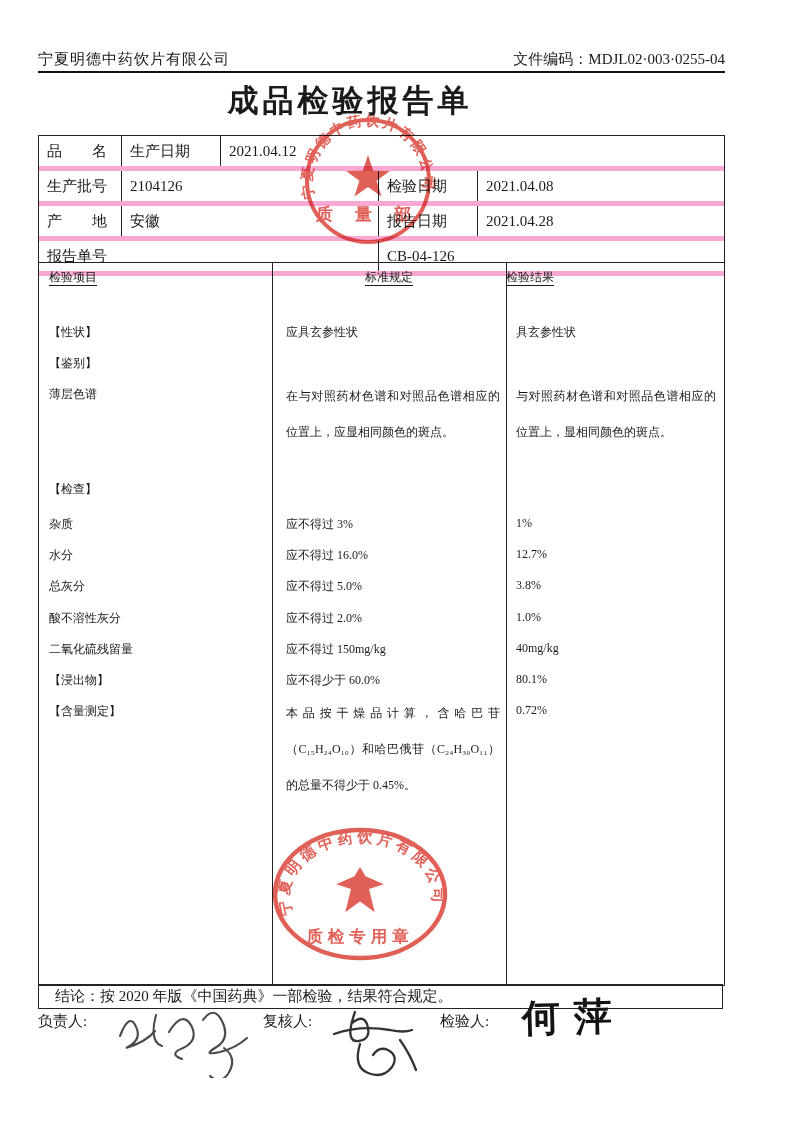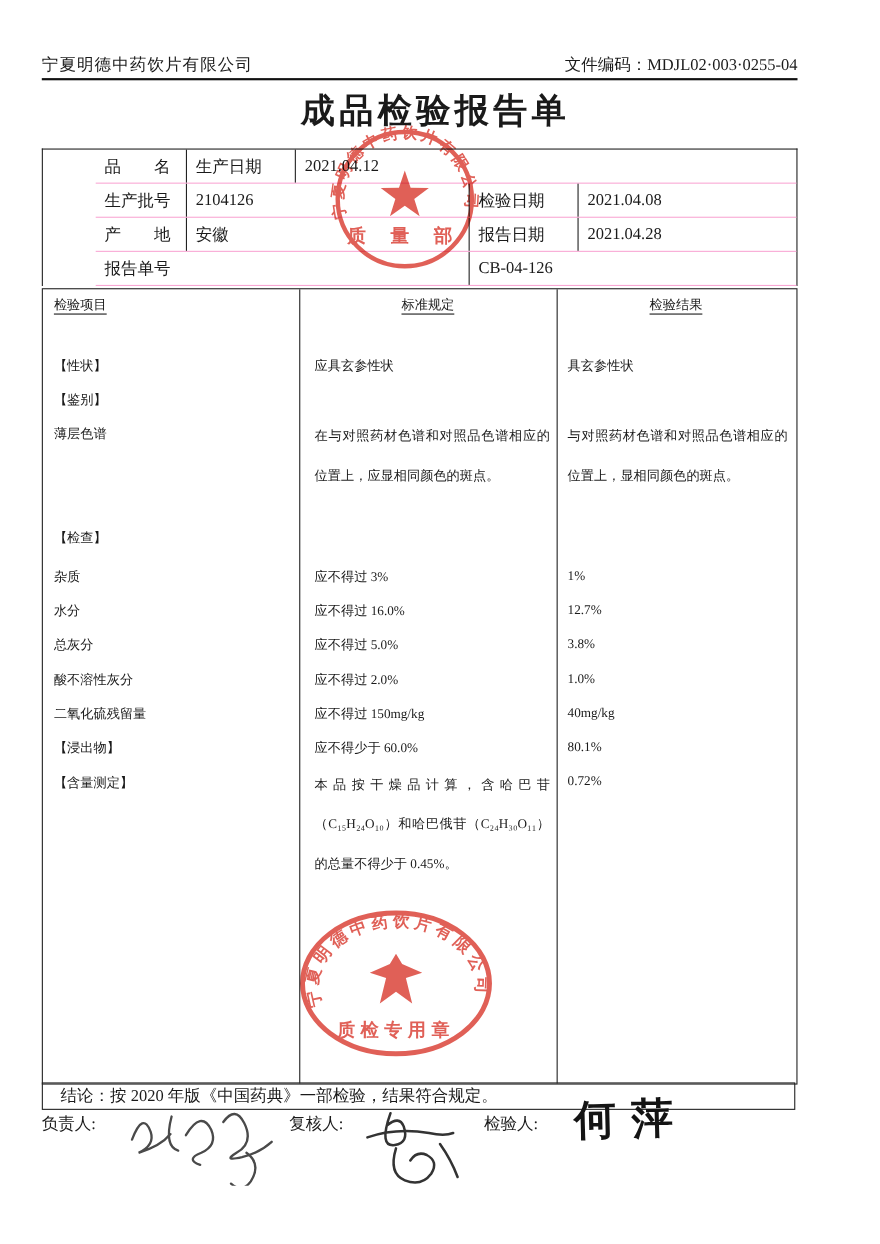--- a/index.html
+++ b/index.html
@@ -3,44 +3,44 @@
 <meta charset="utf-8">
 <style>
   html,body{margin:0;padding:0;background:#888;}
   .page{position:relative;width:800px;height:1131px;background:#ffffff;margin:0 auto;
         font-family:"Liberation Serif","DejaVu Serif",serif;color:#1a1a1a;overflow:hidden;}
   
   .hdr-company{position:absolute;left:38px;top:50px;font-size:15px;letter-spacing:1px;}
   .hdr-code{position:absolute;right:75px;top:50px;font-size:15px;}
   .hdr-rule{position:absolute;left:38px;top:71px;width:687px;border-top:2px solid #111;}
   .doc-title{position:absolute;left:0;top:80px;width:700px;text-align:center;
-             font-size:31px;font-weight:bold;letter-spacing:4px;padding-left:46px;}
+             font-size:31px;font-weight:bold;letter-spacing:4px;}
   
   .info-table{position:absolute;left:38px;top:135px;width:685px;border:1px solid #222;border-bottom:none;}
-  .irow{display:flex;height:30px;border-bottom:1px solid #f9a8d4;font-size:15px;margin-left:48px;}
+  .irow{display:flex;height:30px;border-bottom:5px solid #f9a8d4;font-size:15px;}
   .irow .cell{display:flex;align-items:center;padding-left:8px;box-sizing:border-box;overflow:hidden;}
   .c1{width:83px;border-right:1px solid #222;}
   .c2{width:257px;border-right:1px solid #222;}
   .c3{width:99px;border-right:1px solid #222;}
   .c4{flex:1;padding-left:12px;}
   .c-long{width:340px;border-right:1px solid #222;}
   .c-rest{flex:1;padding-left:12px;}
   
   .insp{position:absolute;left:38px;top:262px;width:685px;height:722px;border:1px solid #222;font-size:12px;}
   .vd{position:absolute;top:0;bottom:0;border-left:1px solid #222;}
   .vd1{left:233px}.vd2{left:467px}
   .ln{position:absolute;white-space:nowrap;}
   .col1{left:10px;}
   .col2{left:247px;}
   .col3{left:477px;}
   .para{white-space:normal;text-align:justify;line-height:36px;margin-top:-8px;}
   .p2{width:214px;} .p3{width:200px;}
   .hd{text-decoration:underline;text-underline-offset:4px;}
   .hd2{left:233px;width:234px;text-align:center;}
-  .hd3{left:467px;width:217px;text-align:center;}
+  .hd3{left:467px;width:217px;}
   .t1{top:6px}.t2{top:61px}.t3{top:92px}.t4{top:123px}.t5{top:218px}
   .t6{top:253px}.t7{top:284px}.t8{top:315px}.t9{top:347px}.t10{top:378px}
   .t11{top:409px}.t12{top:440px}
   
   .conclusion{position:absolute;left:38px;top:984px;width:685px;height:25px;border:1px solid #222;
               display:flex;align-items:center;padding-left:16px;box-sizing:border-box;font-size:15px;}
   .sign-label{position:absolute;top:1012px;font-size:15px;}
   .lab1{left:38px}.lab2{left:263px}.lab3{left:440px}
   .sig-svg{position:absolute;pointer-events:none;}
   .sig1{left:106px;top:996px;}

